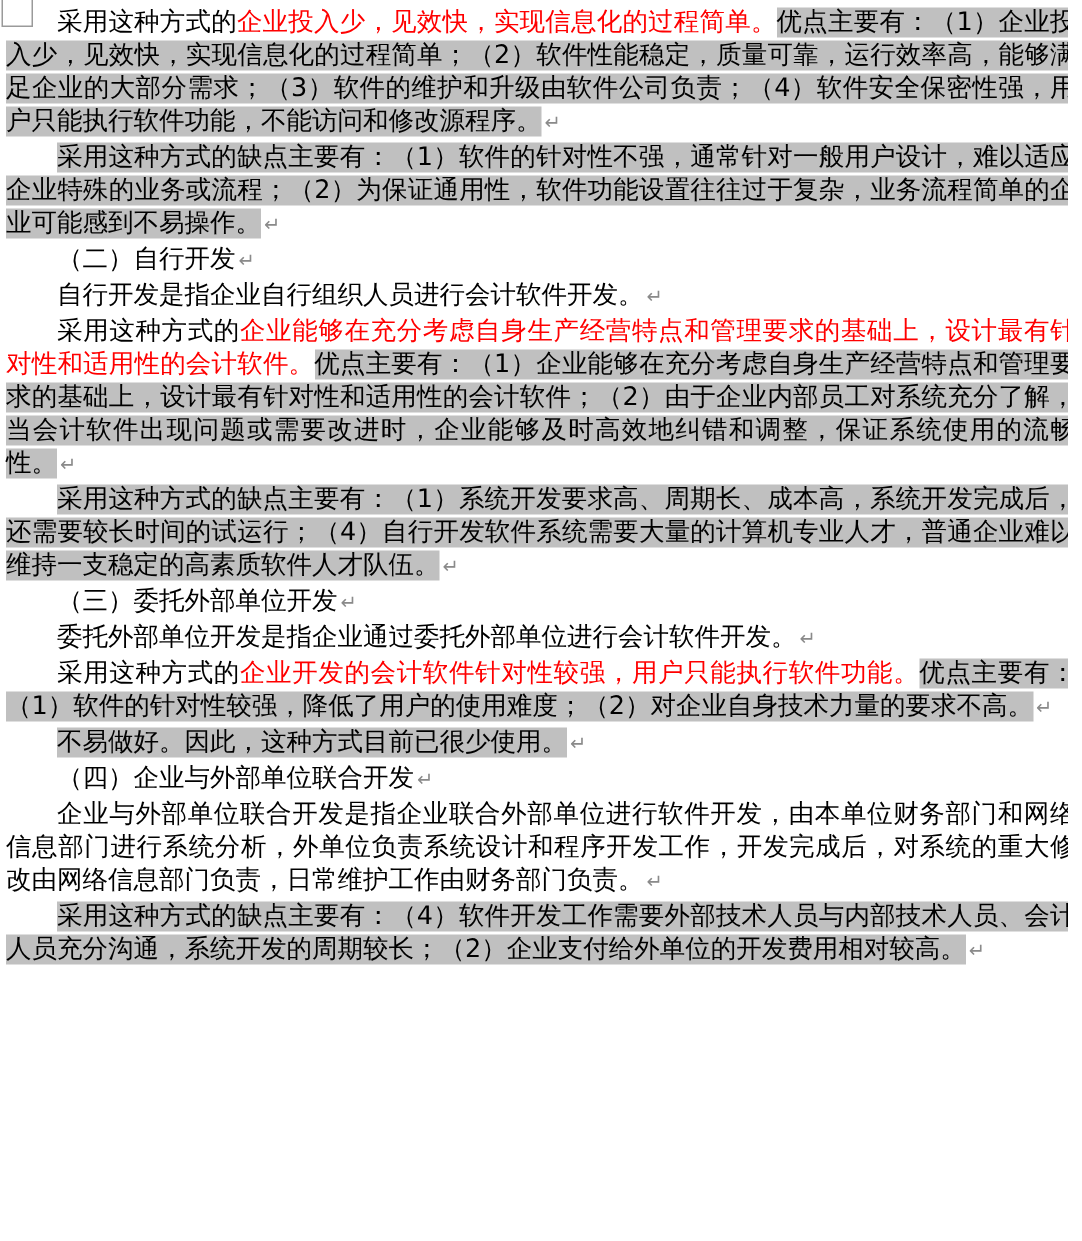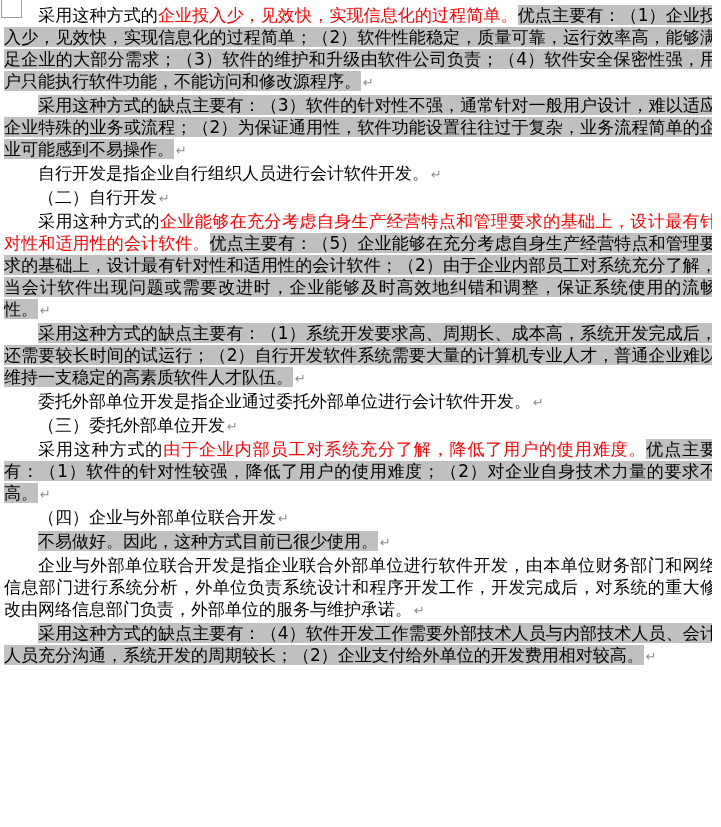--- a/index.html
+++ b/index.html
@@ -61,26 +61,26 @@
   }
 </style>
 </head>
 <body>
 
 <div class="page">
   <div class="corner-mark-tl"></div>
   <div class="corner-mark-tr"></div>
   <div class="content">
       <p><span class="normal">采用这种方式的</span><span class="red">企业投入少，见效快，实现信息化的过程简单。</span><span class="hl">优点主要有：（1）企业投入少，见效快，实现信息化的过程简单；（2）软件性能稳定，质量可靠，运行效率高，能够满足企业的大部分需求；（3）软件的维护和升级由软件公司负责；（4）软件安全保密性强，用户只能执行软件功能，不能访问和修改源程序。</span><span class="mark">↵</span></p>
-      <p><span class="hl">采用这种方式的缺点主要有：（3）软件的针对性不强，通常针对一般用户设计，难以适应企业特殊的业务或流程；（2）为保证通用性，软件功能设置往往过于复杂，业务流程简单的企业可能感到不易操作。</span><span class="mark">↵</span></p>
+      <p><span class="hl">采用这种方式的缺点主要有：（1）软件的针对性不强，通常针对一般用户设计，难以适应企业特殊的业务或流程；（2）为保证通用性，软件功能设置往往过于复杂，业务流程简单的企业可能感到不易操作。</span><span class="mark">↵</span></p>
+      <p><span class="normal">（二）自行开发</span><span class="mark">↵</span></p>
       <p><span class="normal">自行开发是指企业自行组织人员进行会计软件开发。</span><span class="mark">↵</span></p>
-      <p><span class="normal">（二）自行开发</span><span class="mark">↵</span></p>
-      <p><span class="normal">采用这种方式的</span><span class="red">企业能够在充分考虑自身生产经营特点和管理要求的基础上，设计最有针对性和适用性的会计软件。</span><span class="hl">优点主要有：（5）企业能够在充分考虑自身生产经营特点和管理要求的基础上，设计最有针对性和适用性的会计软件；（2）由于企业内部员工对系统充分了解，当会计软件出现问题或需要改进时，企业能够及时高效地纠错和调整，保证系统使用的流畅性。</span><span class="mark">↵</span></p>
-      <p><span class="hl">采用这种方式的缺点主要有：（1）系统开发要求高、周期长、成本高，系统开发完成后，还需要较长时间的试运行；（2）自行开发软件系统需要大量的计算机专业人才，普通企业难以维持一支稳定的高素质软件人才队伍。</span><span class="mark">↵</span></p>
+      <p><span class="normal">采用这种方式的</span><span class="red">企业能够在充分考虑自身生产经营特点和管理要求的基础上，设计最有针对性和适用性的会计软件。</span><span class="hl">优点主要有：（1）企业能够在充分考虑自身生产经营特点和管理要求的基础上，设计最有针对性和适用性的会计软件；（2）由于企业内部员工对系统充分了解，当会计软件出现问题或需要改进时，企业能够及时高效地纠错和调整，保证系统使用的流畅性。</span><span class="mark">↵</span></p>
+      <p><span class="hl">采用这种方式的缺点主要有：（1）系统开发要求高、周期长、成本高，系统开发完成后，还需要较长时间的试运行；（4）自行开发软件系统需要大量的计算机专业人才，普通企业难以维持一支稳定的高素质软件人才队伍。</span><span class="mark">↵</span></p>
+      <p><span class="normal">（三）委托外部单位开发</span><span class="mark">↵</span></p>
       <p><span class="normal">委托外部单位开发是指企业通过委托外部单位进行会计软件开发。</span><span class="mark">↵</span></p>
-      <p><span class="normal">（三）委托外部单位开发</span><span class="mark">↵</span></p>
-      <p><span class="normal">采用这种方式的</span><span class="red">由于企业内部员工对系统充分了解，降低了用户的使用难度。</span><span class="hl">优点主要有：（1）软件的针对性较强，降低了用户的使用难度；（2）对企业自身技术力量的要求不高。</span><span class="mark">↵</span></p>
+      <p><span class="normal">采用这种方式的</span><span class="red">企业开发的会计软件针对性较强，用户只能执行软件功能。</span><span class="hl">优点主要有：（1）软件的针对性较强，降低了用户的使用难度；（2）对企业自身技术力量的要求不高。</span><span class="mark">↵</span></p>
+      <p><span class="hl">不易做好。因此，这种方式目前已很少使用。</span><span class="mark">↵</span></p>
       <p><span class="normal">（四）企业与外部单位联合开发</span><span class="mark">↵</span></p>
-      <p><span class="hl">不易做好。因此，这种方式目前已很少使用。</span><span class="mark">↵</span></p>
-      <p><span class="normal">企业与外部单位联合开发是指企业联合外部单位进行软件开发，由本单位财务部门和网络信息部门进行系统分析，外单位负责系统设计和程序开发工作，开发完成后，对系统的重大修改由网络信息部门负责，外部单位的服务与维护承诺。</span><span class="mark">↵</span></p>
+      <p><span class="normal">企业与外部单位联合开发是指企业联合外部单位进行软件开发，由本单位财务部门和网络信息部门进行系统分析，外单位负责系统设计和程序开发工作，开发完成后，对系统的重大修改由网络信息部门负责，日常维护工作由财务部门负责。</span><span class="mark">↵</span></p>
       <p><span class="hl">采用这种方式的缺点主要有：（4）软件开发工作需要外部技术人员与内部技术人员、会计人员充分沟通，系统开发的周期较长；（2）企业支付给外单位的开发费用相对较高。</span><span class="mark">↵</span></p>
     </div>
 </div>
 
 </body></html>

